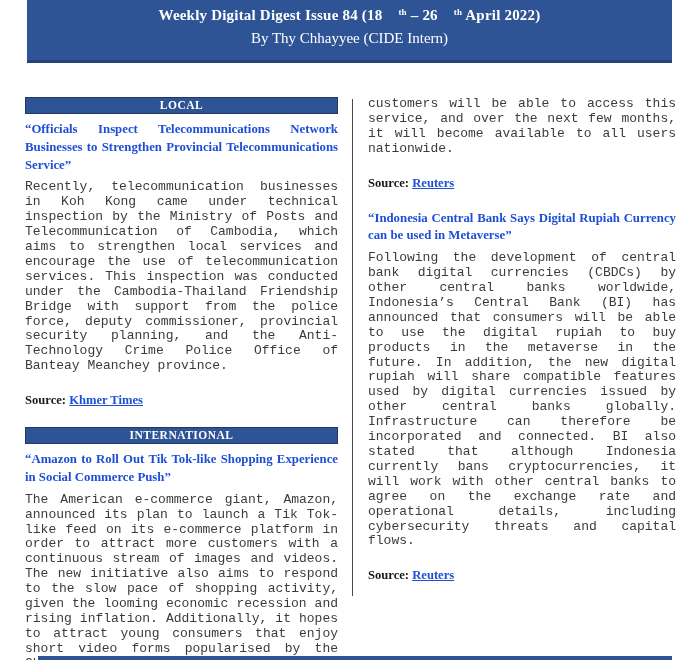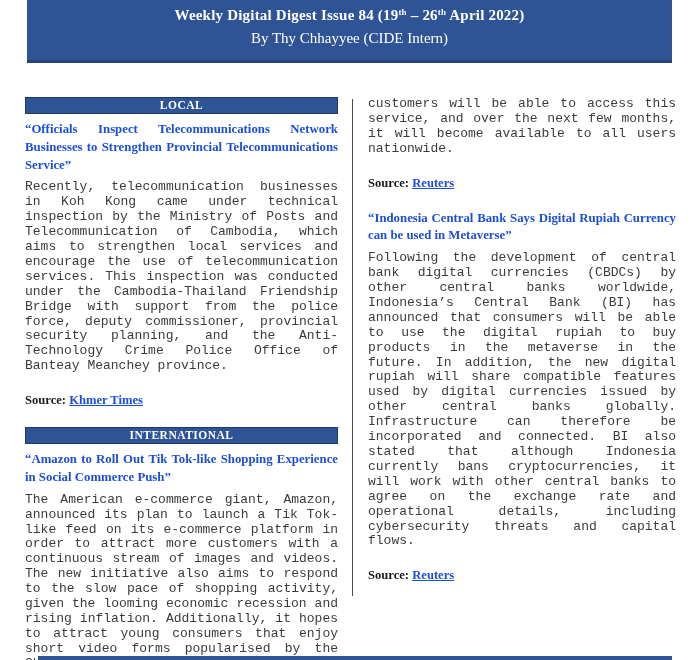--- a/index.html
+++ b/index.html
@@ -27,20 +27,21 @@
     margin-top: 7px;
     font-size: 15px;
     font-weight: bold;
     letter-spacing: 0.2px;
   }
   .masthead-line1 sup {
     font-size: 9px;
     vertical-align: baseline;
     position: relative;
     top: -5px;
+    padding-left: 16px;
   }
   .masthead-line2 {
     margin-top: 6px;
     font-size: 15px;
     font-weight: normal;
   }
 
   
   .col {
     position: absolute;
@@ -122,21 +123,21 @@
   .icon-nodes  { position: absolute; left: 465px; top: 7px; }
   .icon-people { position: absolute; left: 558px; top: 5px; }
 </style>
 </head>
 <body>
 
 <div class="page">
 
   <header class="masthead">
     <div class="masthead-line1">
-      <span>Weekly Digital Digest Issue 84 (19</span><sup>th</sup><span> – 26</span><sup>th</sup><span> April 2022)</span>
+      <span>Weekly Digital Digest Issue 84 (18</span><sup>th</sup><span> – 26</span><sup>th</sup><span> April 2022)</span>
     </div>
     <div class="masthead-line2">By Thy Chhayyee (CIDE Intern)</div>
   </header>
 
   <div class="divider"></div>
 
   <div class="col left">
     <div class="section-bar">LOCAL</div>
 
     <h3 class="article-title">“Officials Inspect Telecommunications Network Businesses to Strengthen Provincial Telecommunications Service”</h3>

